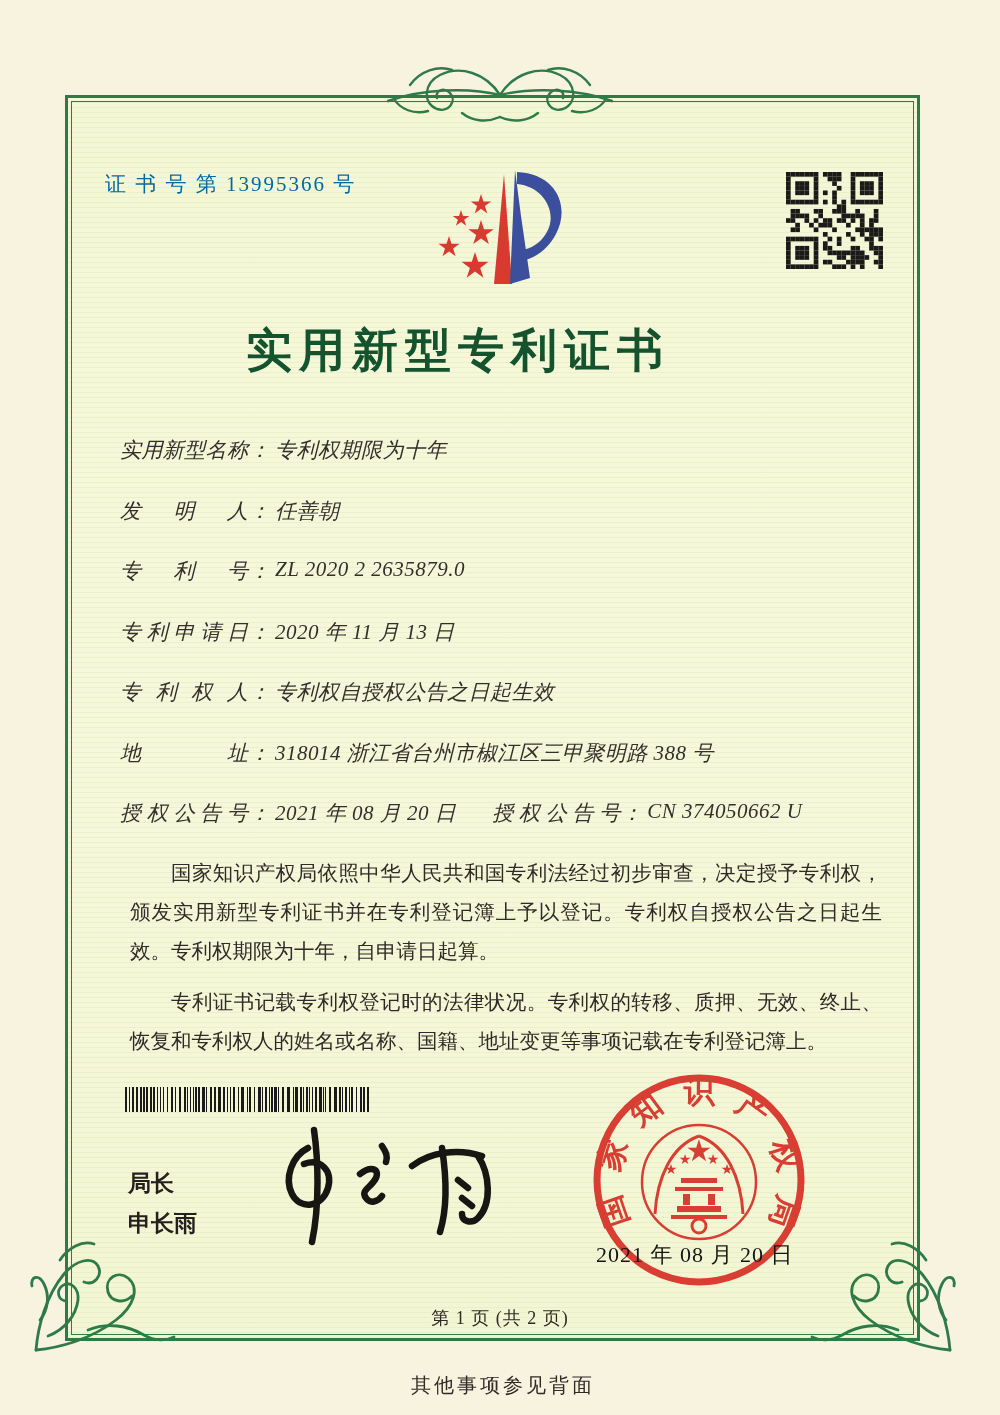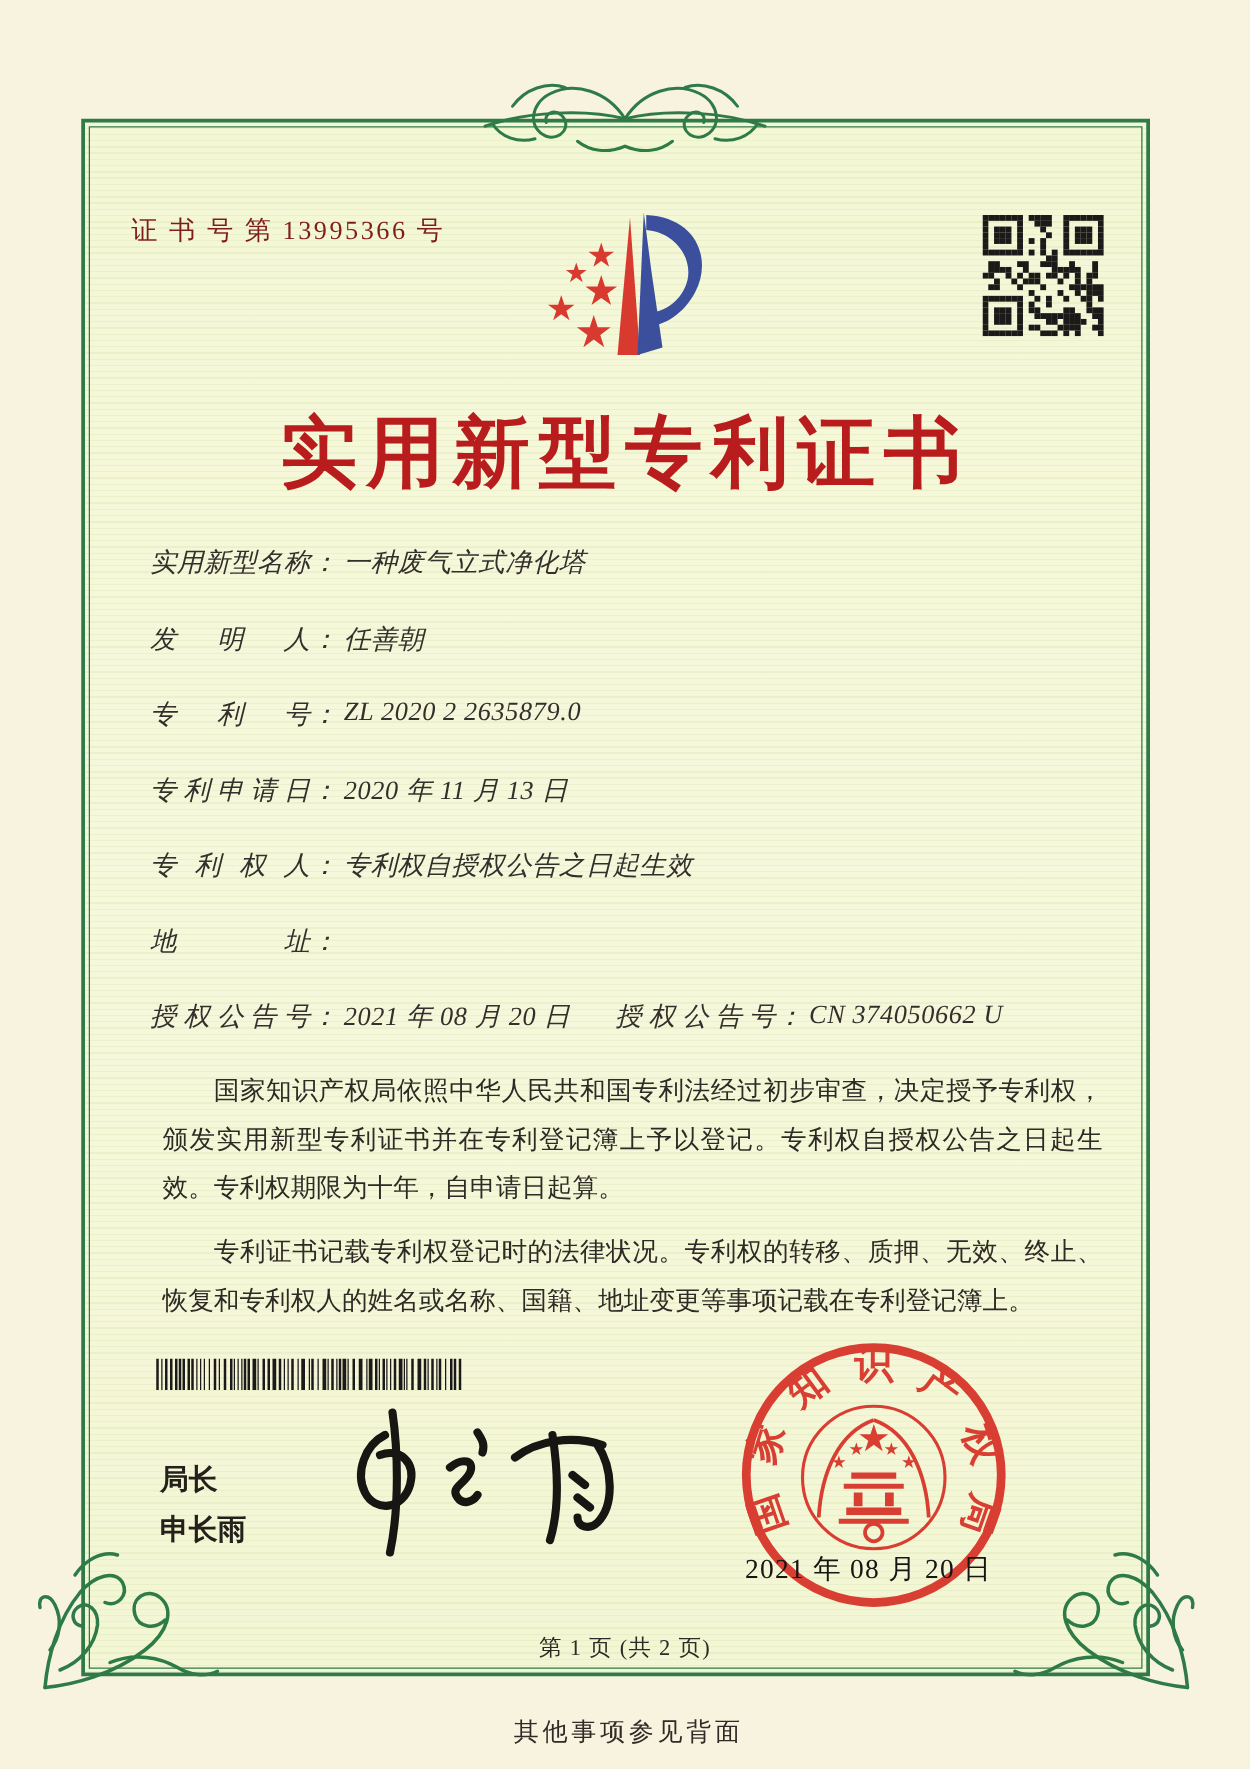--- a/index.html
+++ b/index.html
@@ -23,28 +23,28 @@
   }
   .frame::before{
     content:"";position:absolute;inset:3px;border:1px solid #2e7b48;pointer-events:none;
   }
   .orn{position:absolute;pointer-events:none;}
   .orn svg{display:block;}
   .orn.flip{transform:scaleX(-1);}
   
   .cert-no{
     position:absolute;left:105px;top:170px;
-    font-size:21px;letter-spacing:2px;color:#7f1d1d;
+    font-size:21px;letter-spacing:2px;color:#0369a1;
   }
   .logo{position:absolute;left:418px;top:156px;}
   .qr{position:absolute;left:786px;top:172px;}
   .title{
-    position:absolute;left:0;top:320px;width:1000px;
-    text-align:center;font-size:62px;font-weight:bold;
-    letter-spacing:7px;color:#b91c1c;
+    position:absolute;left:0;top:320px;width:916px;
+    text-align:center;font-size:46px;font-weight:bold;
+    letter-spacing:7px;color:#14532d;
   }
   
   .fields{position:absolute;left:120px;top:436px;width:780px;}
   .frow{height:60.5px;display:flex;align-items:flex-start;font-size:21px;white-space:nowrap;font-style:italic;}
   .flabel{
     display:inline-block;width:128px;
     text-align:justify;text-align-last:justify;
   }
   .fcolon{margin-left:1px;}
   .fvalue{margin-left:5px;letter-spacing:0.5px;}
@@ -379,21 +379,21 @@
         <rect x="92.38" y="92.38" width="4.67" height="4.67" fill="#1c1a18"></rect>
       </svg>
   </div>
 
   <div class="title">实用新型专利证书</div>
 
   <div class="fields">
     <div class="frow">
       <span class="flabel">实用新型名称</span>
         <span class="fcolon">：</span>
-      <span class="fvalue">一种废气立式净化塔</span>
+      <span class="fvalue">专利权期限为十年</span>
     </div>
     <div class="frow">
       <span class="flabel">发明人</span>
         <span class="fcolon">：</span>
       <span class="fvalue">任善朝</span>
     </div>
     <div class="frow">
       <span class="flabel">专利号</span>
         <span class="fcolon">：</span>
       <span class="fvalue">ZL 2020 2 2635879.0</span>
@@ -404,20 +404,21 @@
       <span class="fvalue">2020 年 11 月 13 日</span>
     </div>
     <div class="frow">
       <span class="flabel">专利权人</span>
         <span class="fcolon">：</span>
       <span class="fvalue">专利权自授权公告之日起生效</span>
     </div>
     <div class="frow">
       <span class="flabel">地址</span>
         <span class="fcolon">：</span>
+      <span class="fvalue">318014 浙江省台州市椒江区三甲聚明路 388 号</span>
     </div>
     <div class="frow">
       <span class="flabel">授权公告号</span>
         <span class="fcolon">：</span>
       <span class="fvalue">2021 年 08 月 20 日</span>
       <span class="fgroup2">
         <span class="flabel">授权公告号</span>
           <span class="fcolon">：</span>
         <span class="fvalue">CN 374050662 U</span>
       </span>

